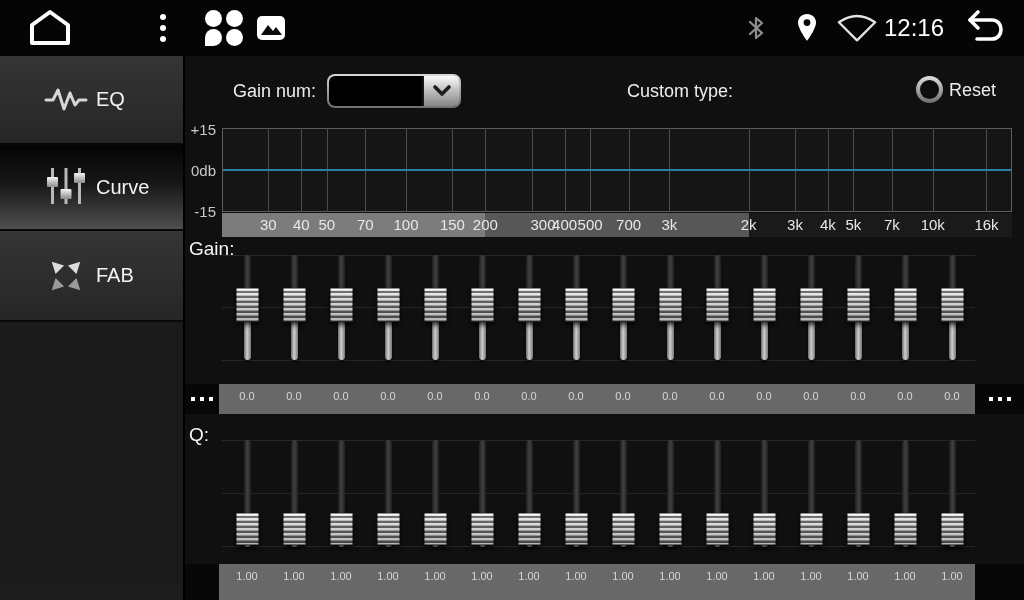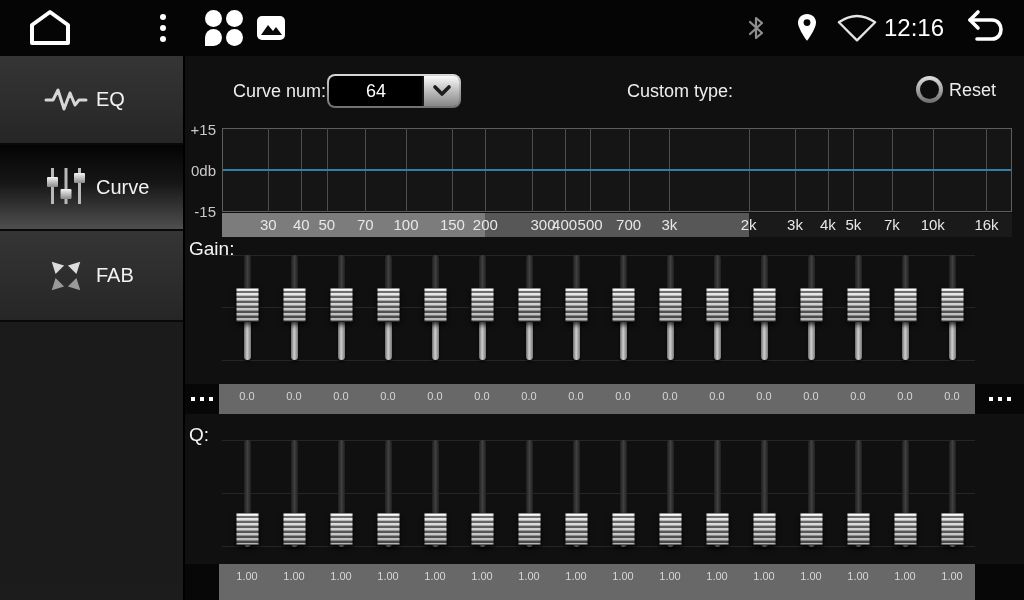--- a/index.html
+++ b/index.html
@@ -176,24 +176,23 @@
           <polygon points="35,5 31,18 22,9" fill="#dcdcdc"></polygon>
           <polygon points="5,35 9,22 18,31" fill="#9a9a9a"></polygon>
           <polygon points="35,35 22,31 31,22" fill="#9a9a9a"></polygon>
         </svg>
       </span>
       <span class="lbl">FAB</span>
     </div>
     <div class="sb-rest"></div>
   </div>
 
-  <div class="ctl-label" style="left:233px;top:74px;">Curve num:</div>
+  <div class="ctl-label" style="left:233px;top:74px;">Gain num:</div>
   <div class="dropdown" style="left:327px;top:74px;width:134px;">
     <div class="dd-inner">
-      <span class="dd-value">64</span>
       <span class="dd-btn">
         <svg width="20" height="14" viewBox="0 0 20 14">
             <path d="M3 3 L10 10 L17 3" fill="none" stroke="#1d1d1d" stroke-width="3.6" stroke-linecap="round" stroke-linejoin="round"></path>
           </svg>
       </span>
     </div>
   </div>
   <div class="ctl-label" style="left:627px;top:74px;">Custom type:</div>
   <div class="radio-outer" style="left:916px;top:76px;">
     <div class="radio-inner"></div>

